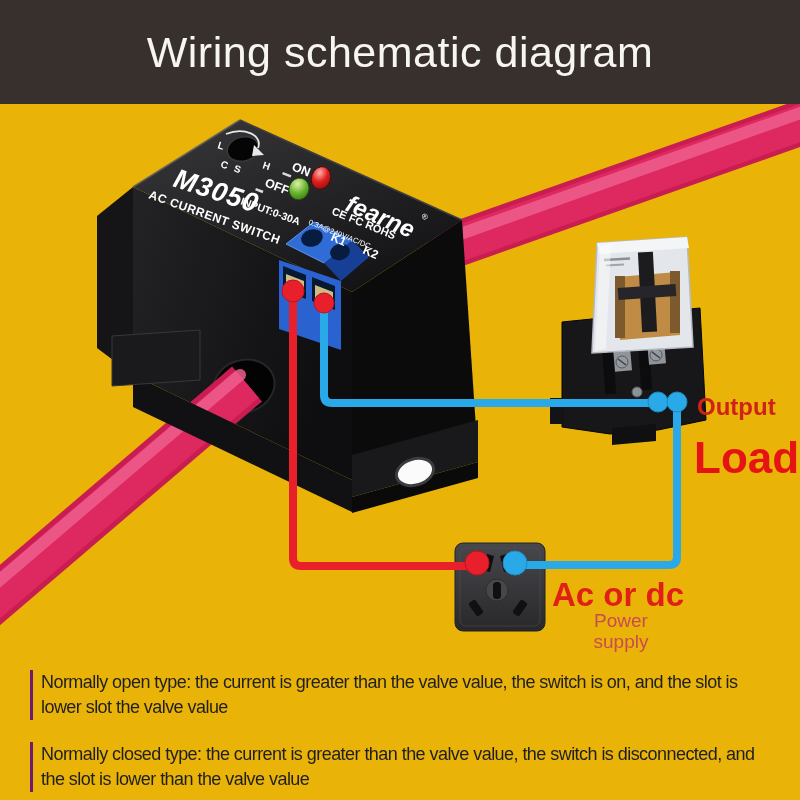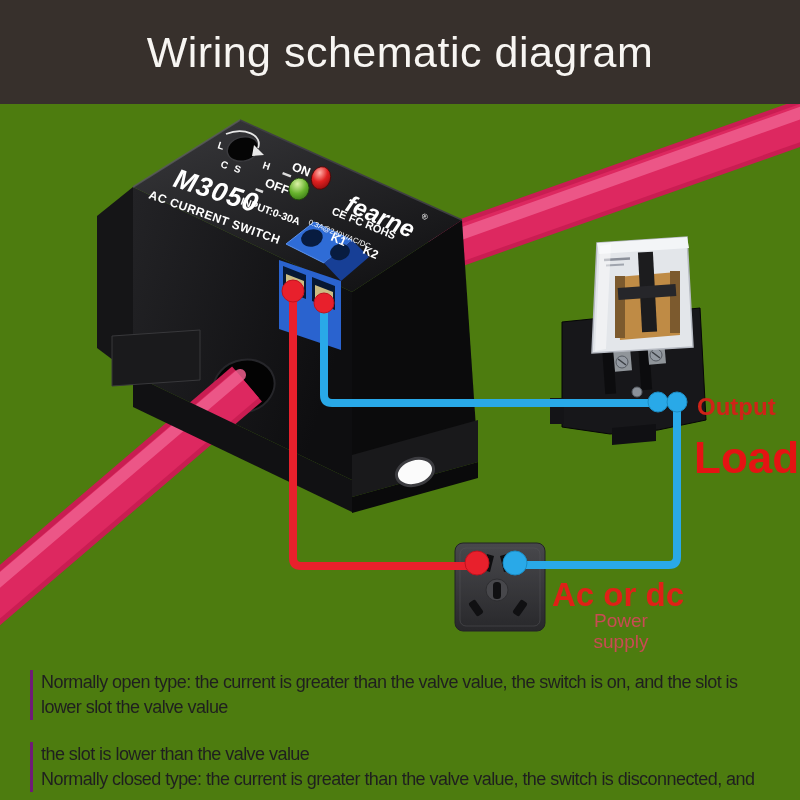--- a/index.html
+++ b/index.html
@@ -1,16 +1,16 @@
 <!DOCTYPE html>
 <html><head>
 <meta charset="utf-8">
 <style>
   html,body{margin:0;padding:0;background:#ffffff;}
-  .stage{position:relative;width:800px;height:800px;overflow:hidden;background:#4d7c0f;
+  .stage{position:relative;width:800px;height:800px;overflow:hidden;background:#eab308;
          font-family:"Liberation Sans",sans-serif;}
   .hdr{position:absolute;left:0;top:0;width:800px;height:104px;background:#37302c;z-index:3;}
   .hdr .t{width:100%;height:104px;line-height:104px;text-align:center;color:#f7f5f2;
           font-size:43px;font-weight:400;letter-spacing:.5px;}
   svg.illu{position:absolute;left:0;top:0;z-index:1;}
   svg text{font-family:"Liberation Sans",sans-serif;}
   .notes{position:absolute;left:30px;width:762px;z-index:2;color:#1f1f1f;}
   .note{border-left:3px solid #701a75;padding-left:8px;margin-bottom:22px;}
   .note .ln{font-size:18px;line-height:25px;letter-spacing:-0.55px;white-space:nowrap;}
   .n1{top:670px;} 
@@ -173,18 +173,18 @@
       <text x="621" y="648" font-size="19" fill="#c94b53" text-anchor="middle">supply</text>
     </g>
   </svg>
 
   <div class="notes n1">
     <div class="note">
       <div class="ln">Normally open type: the current is greater than the valve value, the switch is on, and the slot is</div>
       <div class="ln">lower slot the valve value</div>
     </div>
     <div class="note">
+      <div class="ln">Normally closed type: the current is greater than the valve value, the switch is disconnected, and</div>
       <div class="ln">the slot is lower than the valve value</div>
-      <div class="ln">Normally closed type: the current is greater than the valve value, the switch is disconnected, and</div>
     </div>
   </div>
 
 </div>
 
 </body></html>

